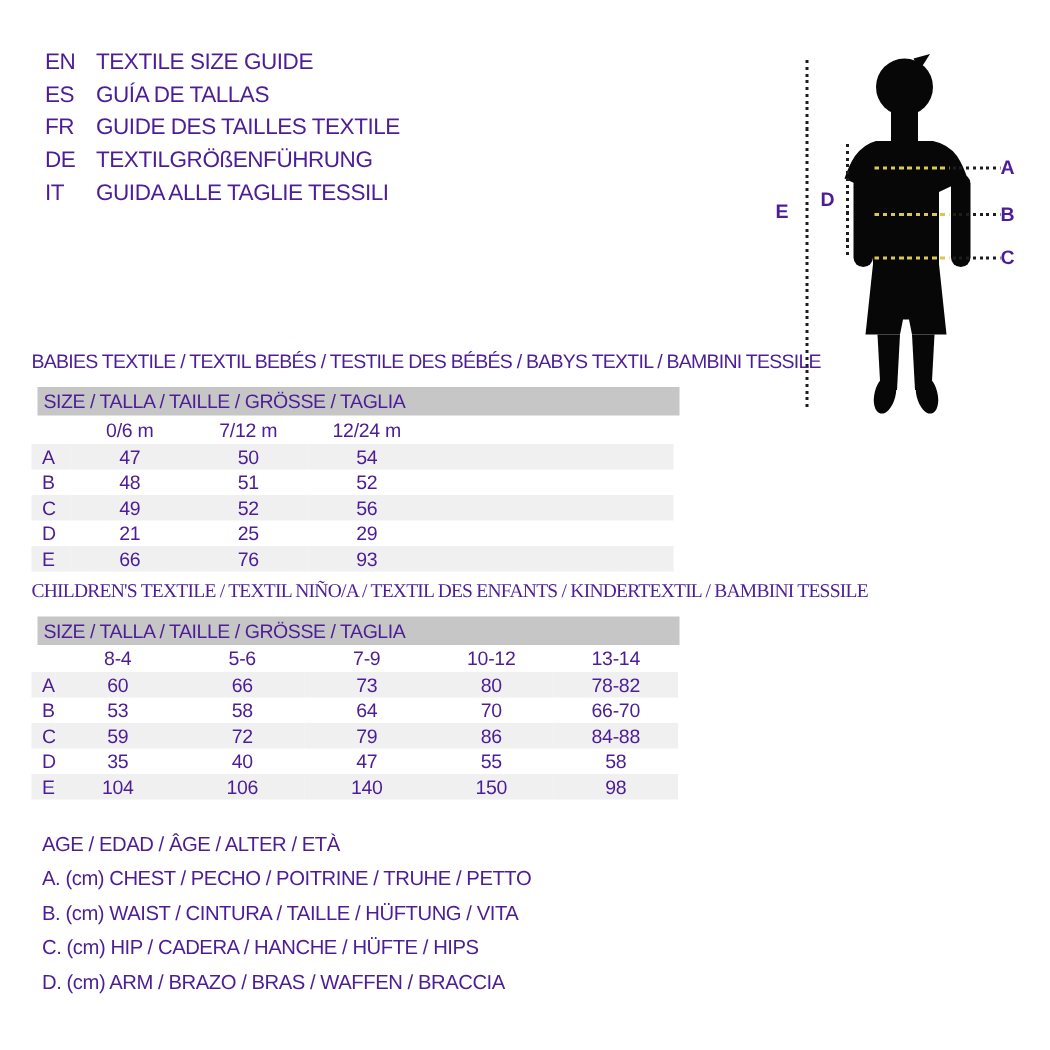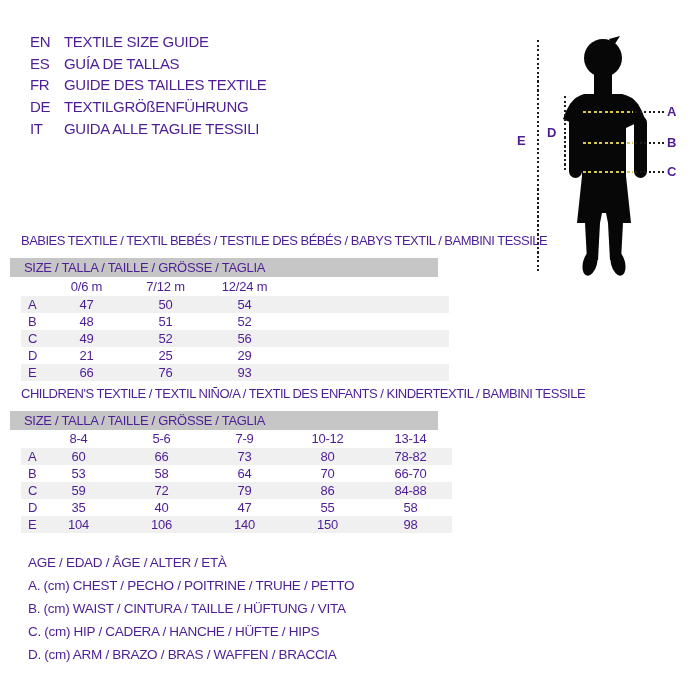--- a/index.html
+++ b/index.html
@@ -20,23 +20,23 @@
   .hline{position:absolute;height:2px;}
   .hline.yel{background-image:repeating-linear-gradient(90deg,#d9c852 0 3px,transparent 3px 5.5px);}
   .hline.blk{background-image:repeating-linear-gradient(90deg,#1d1d1d 0 2px,transparent 2px 4.5px);}
   .la{top:81px;} .lb{top:112px;} .lc{top:141px;}
   .seg1{left:73px;width:50px;} .seg2{left:125px;width:32px;}
   .mlabel{position:absolute;font-size:13px;font-weight:700;line-height:14px;}
   .pos-a{left:157px;top:75px;} .pos-b{left:157px;top:106px;} .pos-c{left:157px;top:135px;}
   .pos-d{left:37px;top:96px;} .pos-e{left:7px;top:104px;}
   
   .section-title{position:absolute;left:21px;font-size:13px;letter-spacing:-0.5px;white-space:nowrap;text-align:center;}
-  .t-babies{top:233px;} .t-children{top:386px;}
-  .size-bar{position:absolute;left:10px;width:428px;height:19px;background:#c6c6c6;
-    font-size:13px;line-height:19px;letter-spacing:-0.3px;padding-left:14px;box-sizing:border-box;white-space:nowrap;}
+  .t-babies{top:233px;} .t-children{top:386px;font-family:Liberation Serif, serif;}
+  .size-bar{position:absolute;left:25px;width:428px;height:19px;background:#c6c6c6;
+    font-size:13px;line-height:19px;letter-spacing:-0.3px;padding-left:4px;box-sizing:border-box;white-space:nowrap;}
   .bar-babies{top:258px;} .bar-children{top:411px;}
   
   table.sizetable{position:absolute;left:21px;border-collapse:collapse;table-layout:fixed;
     font-size:13px;letter-spacing:-0.2px;}
   .tbl-babies{top:277px;width:428px;}
   .tbl-children{top:429px;width:431px;}
   table.sizetable th,table.sizetable td{font-weight:400;text-align:center;padding:0;}
   table.sizetable thead tr{height:19px;}
   table.sizetable tbody tr{height:17px;}
   table.sizetable tbody tr:nth-child(odd){background:#f0f0f0;}

